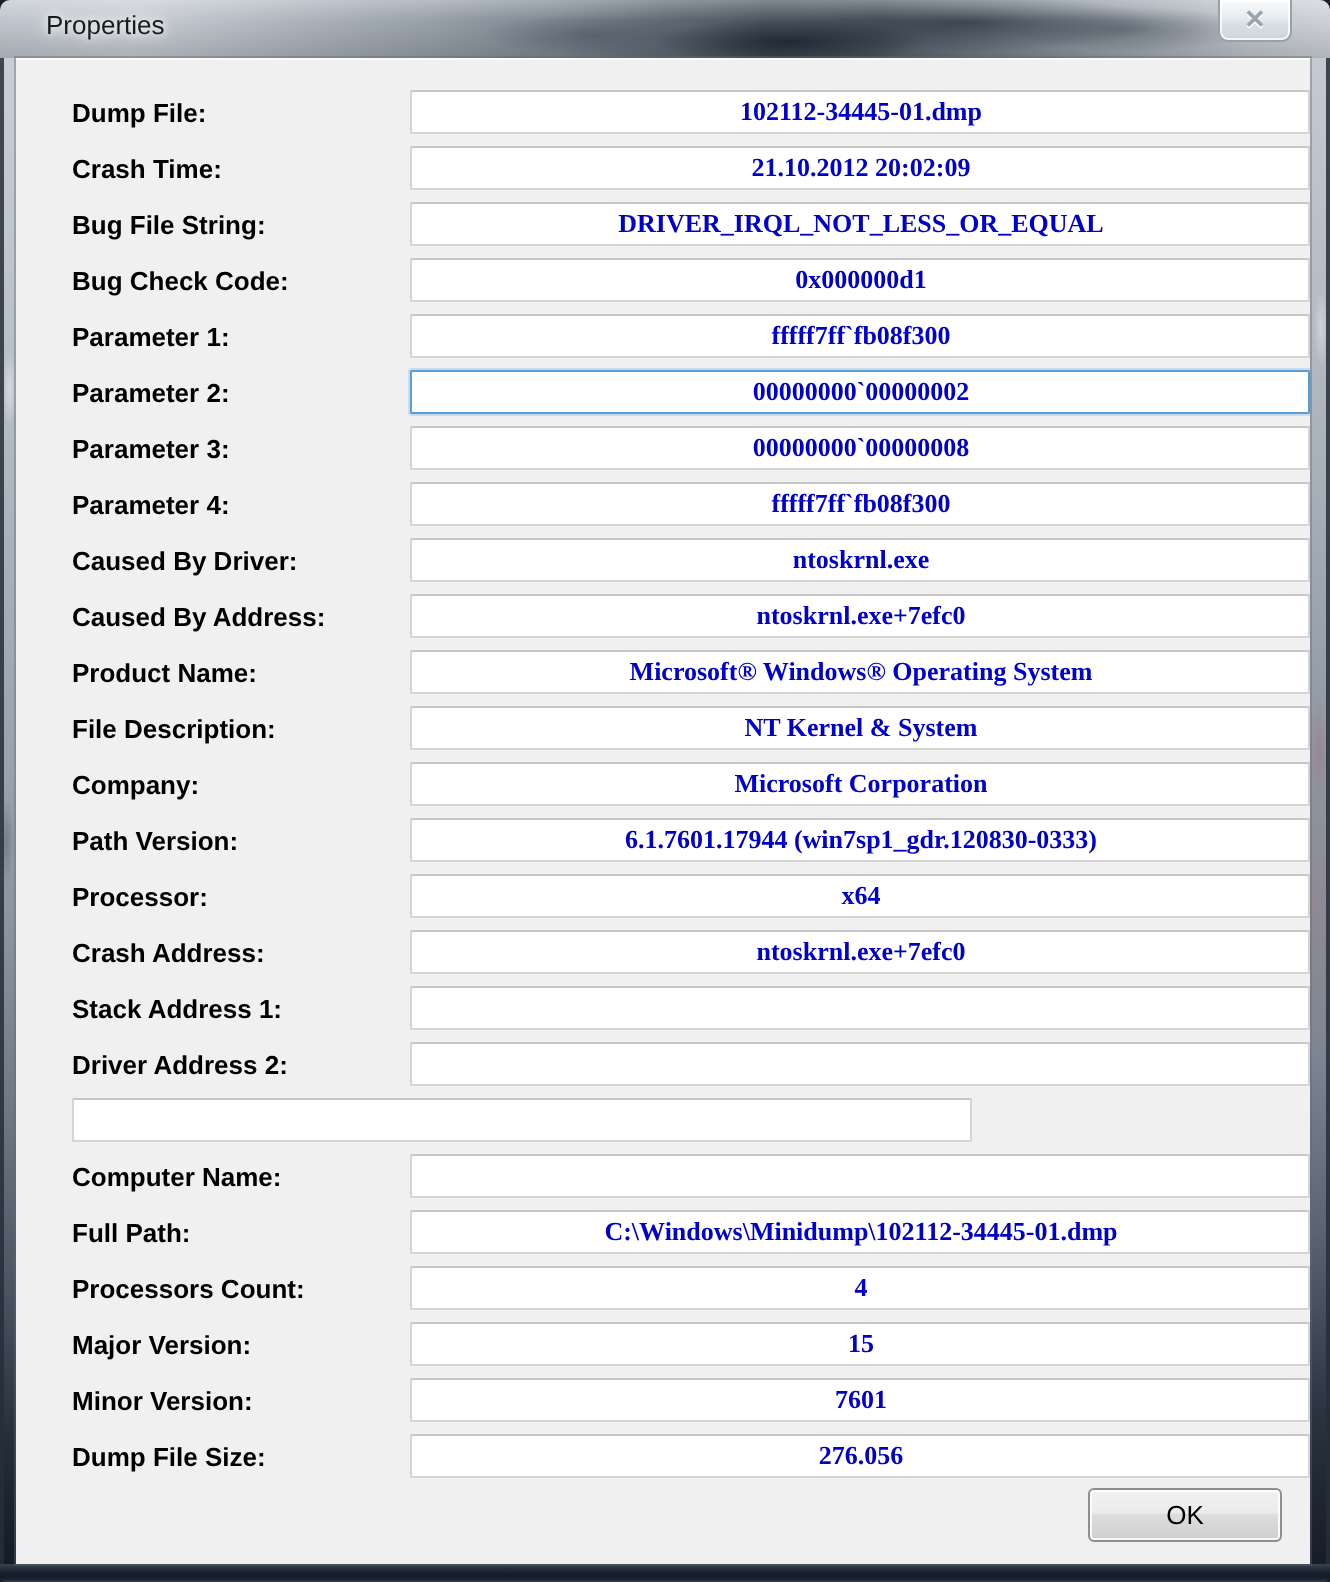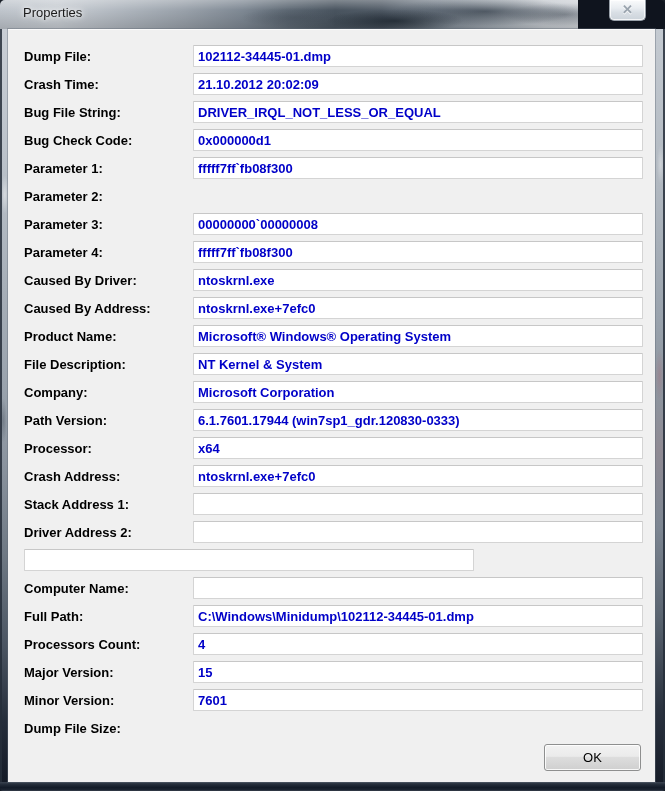--- a/index.html
+++ b/index.html
@@ -17,21 +17,21 @@
     font-family: "Liberation Sans", sans-serif;
     border-radius: 5px 5px 3px 3px;
     overflow: hidden;
     background: #0f141e;
   }
 
   
   .titlebar {
     position: absolute;
     left: 0; top: 0;
-    width: 578px; height: 29px;
+    width: 665px; height: 29px;
     background:
       linear-gradient(180deg, rgba(255,255,255,.30) 0%, rgba(255,255,255,0) 35%, rgba(0,0,0,.14) 100%),
       radial-gradient(95px 16px at 395px 72%, rgba(12,22,32,.62), transparent 72%),
       radial-gradient(130px 20px at 485px 40%, rgba(28,38,50,.58), transparent 72%),
       radial-gradient(75px 14px at 295px 60%, rgba(66,76,88,.42), transparent 72%),
       radial-gradient(85px 16px at 565px 50%, rgba(56,66,78,.45), transparent 72%),
       linear-gradient(90deg, #bfc5cc 0%, #c8cdd3 10%, #aeb5bd 22%, #99a1aa 32%,
         #7e8893 42%, #5f6a75 50%, #49545f 58%, #525c67 66%, #7b8590 76%,
         #a2aab2 86%, #c2c7cd 94%, #ced2d7 100%);
   }
@@ -98,43 +98,44 @@
     left: 8px; top: 29px;
     width: 647px; height: 753px;
     background: var(--dialog-bg);
     box-shadow: 0 0 0 1px rgba(96,106,118,.40), inset 0 1px 0 rgba(255,255,255,.75);
   }
   .rows { margin-top: 13px; }
   .row {
     height: 28px;
     display: flex;
     align-items: center;
-    padding-left: 16px;
+    padding-left: 28px;
   }
   .lbl {
     flex: 0 0 169px;
     width: 169px;
     font-size: 13px;
     font-weight: bold;
     color: #000000;
     white-space: nowrap;
   }
   .val {
     width: 450px;
     height: 22px;
     border: 1px solid #d4d4d4;
     border-top-color: #c7c7c7;
     background: #ffffff;
-    font-family: Liberation Sans, sans-serif;
+    font-family: Liberation Serif, serif;
     font-size: 13px;
     font-weight: bold;
     color: var(--value-color);
     padding: 0 3px 0 4px;
     outline: none;
     border-radius: 1px;
+    text-align: center;
   }
   .val.focused {
     border: 1px solid var(--focus-border);
     box-shadow: 0 0 0 1px rgba(91,155,213,.25);
   }
 
   .ok {
     position: absolute;
     top: 715px;
     right: 14px;
@@ -187,20 +188,21 @@
     <input class="val" type="text" readonly="" value="0x000000d1" style="">
   </div>
 
   <div class="row">
     <span class="lbl">Parameter 1:</span>
     <input class="val" type="text" readonly="" value="fffff7ff`fb08f300" style="">
   </div>
 
   <div class="row">
     <span class="lbl">Parameter 2:</span>
+    <input class="val focused" type="text" readonly="" value="00000000`00000002" style="">
   </div>
 
   <div class="row">
     <span class="lbl">Parameter 3:</span>
     <input class="val" type="text" readonly="" value="00000000`00000008" style="">
   </div>
 
   <div class="row">
     <span class="lbl">Parameter 4:</span>
     <input class="val" type="text" readonly="" value="fffff7ff`fb08f300" style="">
@@ -280,17 +282,18 @@
     <input class="val" type="text" readonly="" value="15" style="">
   </div>
 
   <div class="row">
     <span class="lbl">Minor Version:</span>
     <input class="val" type="text" readonly="" value="7601" style="">
   </div>
 
   <div class="row">
     <span class="lbl">Dump File Size:</span>
+    <input class="val" type="text" readonly="" value="276.056" style="">
   </div>
 </div>
     <button class="ok">OK</button>
   </div>
 </div>
 
 </body></html>

